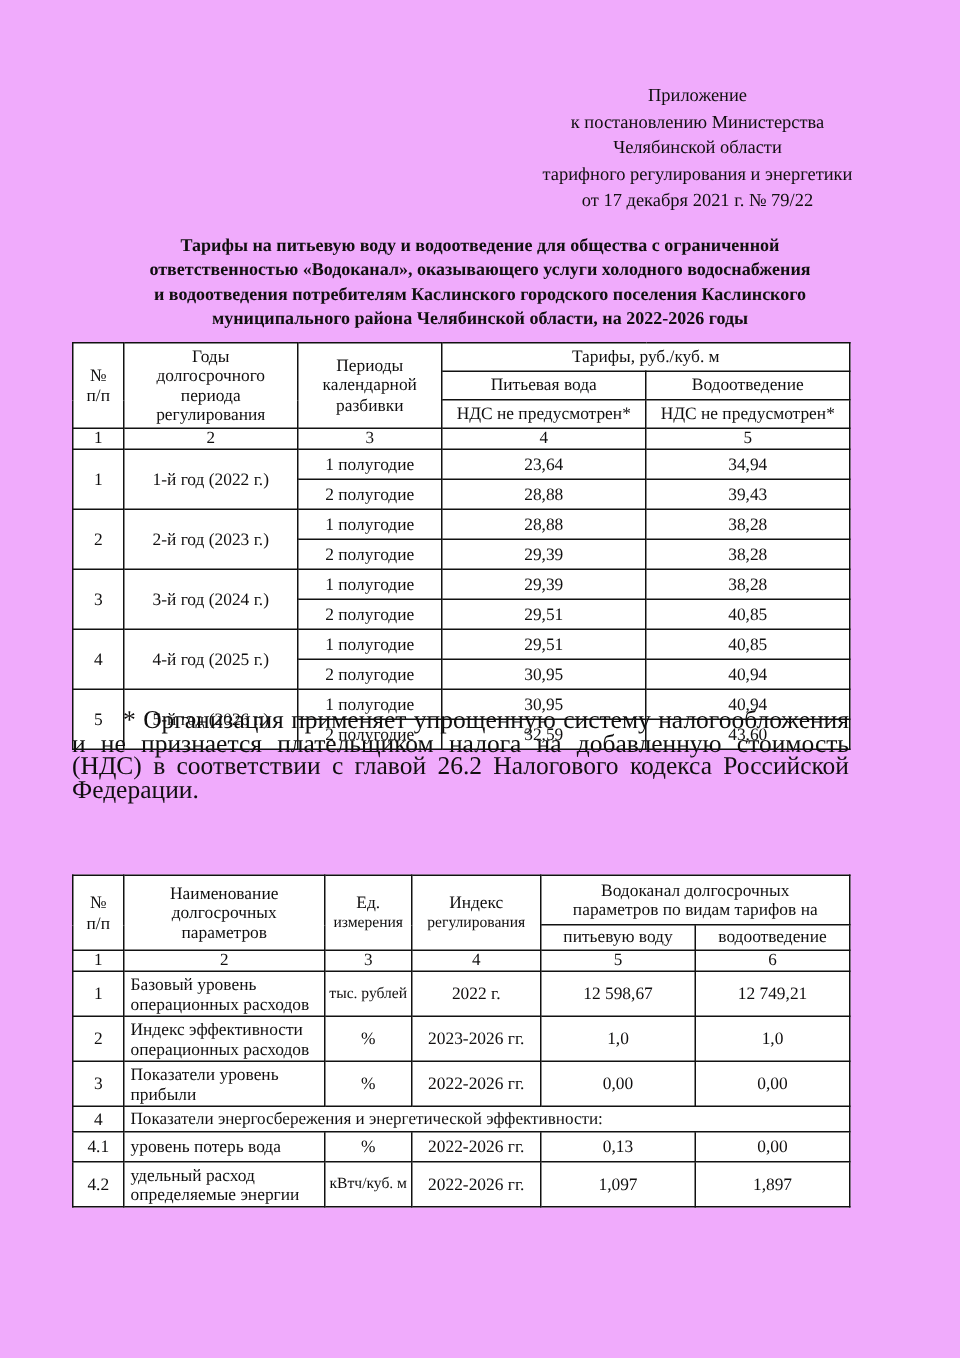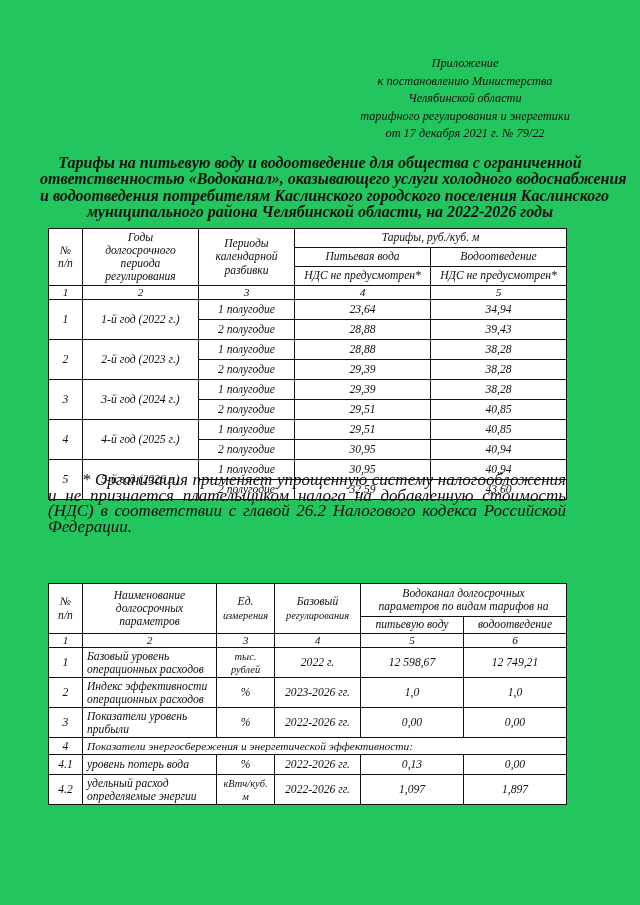--- a/index.html
+++ b/index.html
@@ -13,22 +13,21 @@
     font-family: "Liberation Serif", "DejaVu Serif", serif;
     color: #100f0f;
     position: relative;
     overflow: hidden;
   }
   .page {
     position: absolute;
     left: 0; top: 0;
     width: 640px;
     height: 905px;
-    background: #22c55e;
-    font-style: italic;
+    background: #f0abfc;
   }
 
   
   .doc-header {
     position: absolute;
     left: 330px;
     top: 55px;
     width: 270px;
     text-align: center;
     font-size: 12.3px;
@@ -36,21 +35,21 @@
   }
   .doc-header div { white-space: nowrap; }
 
   
   .section-title {
     position: absolute;
     left: 40px;
     width: 560px;
     text-align: center;
     font-weight: bold;
-    font-size: 16px;
+    font-size: 12px;
     line-height: 16.4px;
   }
   #title-1 { top: 155px; }
   #title-2 { top: 533px; }
   .section-title div { white-space: nowrap; }
 
   
   .footnote {
     position: absolute;
     left: 48px;
@@ -246,21 +245,21 @@
         <td rowspan="2" class="hdr-cell">
           <span>Наименование</span><br>
           <span>долгосрочных</span><br>
           <span>параметров</span>
         </td>
         <td rowspan="2" class="hdr-cell">
           <span>Ед.</span><br>
           <span class="small-unit">измерения</span>
         </td>
         <td rowspan="2" class="hdr-cell">
-          <span>Базовый</span><br>
+          <span>Индекс</span><br>
           <span class="small-unit">регулирования</span>
         </td>
         <td colspan="2" class="hdr-cell" style="height:32px">
           <span>Водоканал долгосрочных</span><br>
           <span>параметров по видам тарифов на</span>
         </td>
       </tr>
       <tr>
         <td class="hdr-cell" style="height:16px">питьевую воду</td>
         <td class="hdr-cell" style="height:16px">водоотведение</td>

